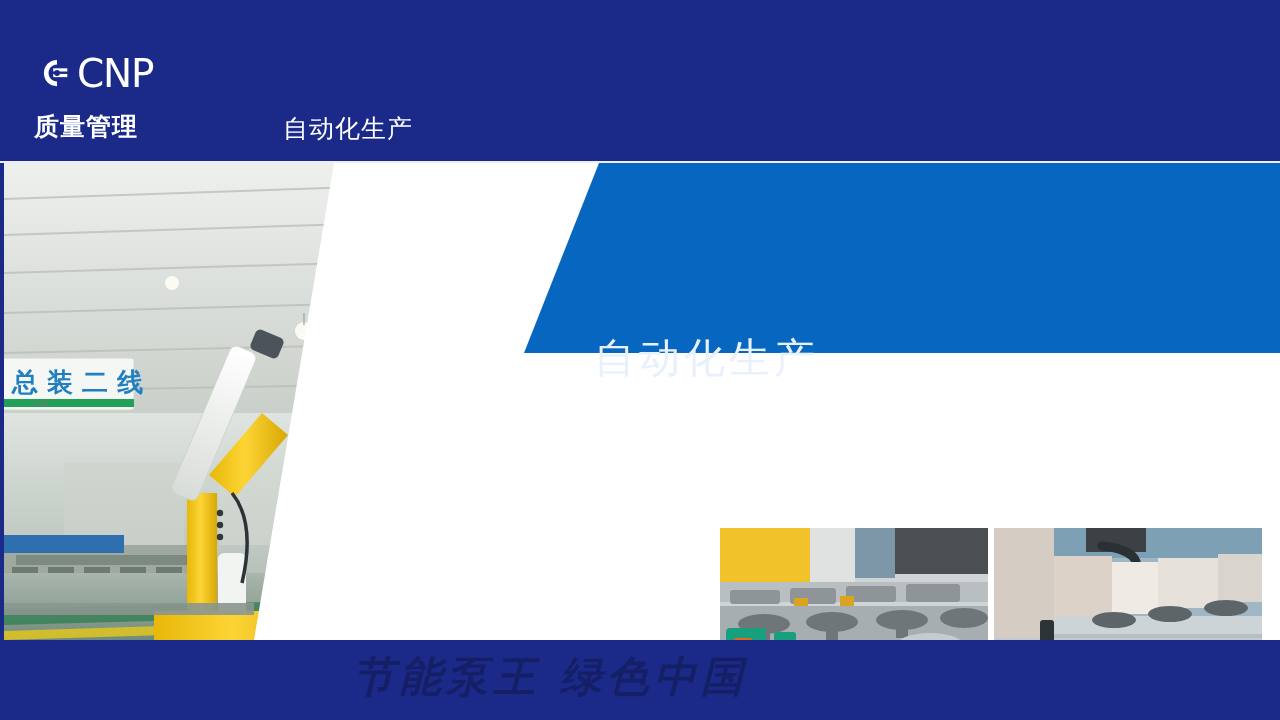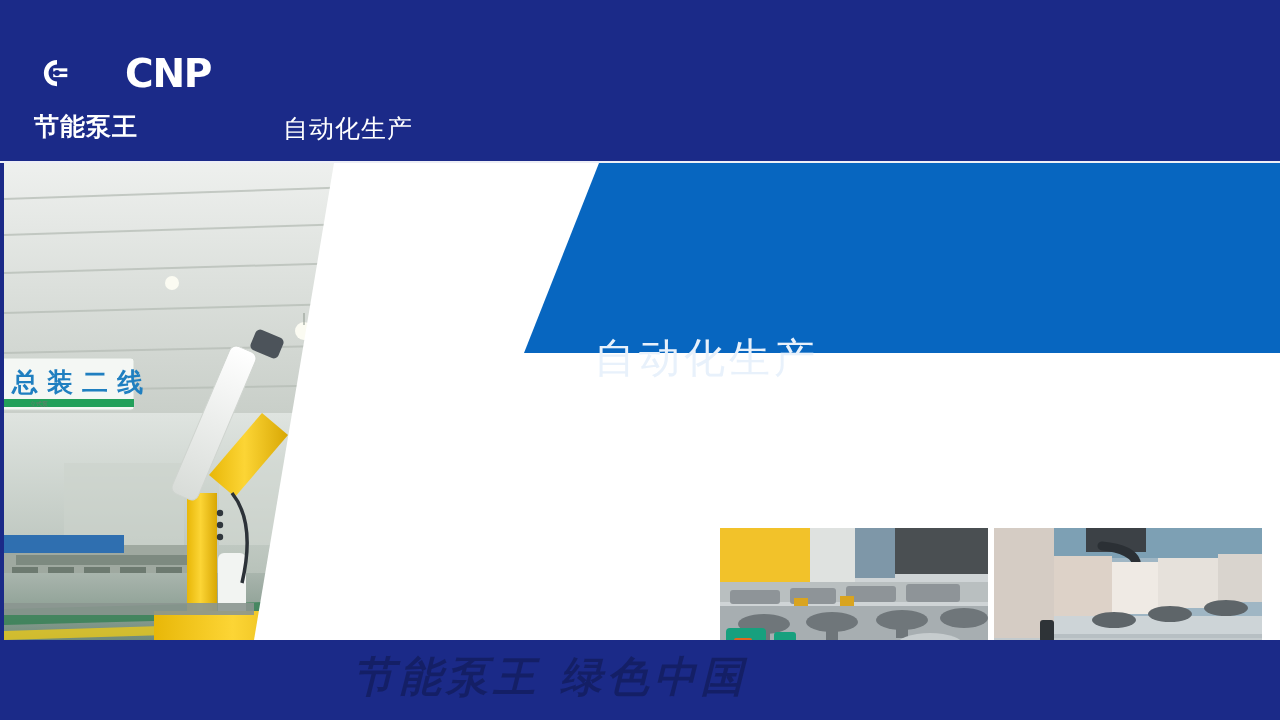--- a/index.html
+++ b/index.html
@@ -50,26 +50,25 @@
   }
   .logo-mark {
     width: 30px;
     height: 30px;
     margin-right: 5px;
     flex: 0 0 auto;
   }
   .logo-cnp {
     font-family: "DejaVu Sans", sans-serif;
     font-size: 39px;
-    font-weight: bold;
+    font-weight: normal;
     color: #ffffff;
     letter-spacing: -1.2px;
     line-height: 1;
     margin-right: 14px;
-    margin-left: 48px;
   }
   .logo-cn {
     font-size: 37px;
     font-weight: bold;
     color: #ffffff;
     letter-spacing: 1px;
     line-height: 1;
   }
 
   
@@ -253,21 +252,21 @@
         <svg viewBox="0 0 32 32" width="30" height="30" aria-hidden="true">
           <path d="M16 2 C8 2 2 8 2 16 C2 24 8 30 16 30 L16 25 C11 25 7 21 7 16 C7 11 11 7 16 7 Z" fill="#ffffff"></path>
           <rect x="12" y="11" width="15" height="3.4" fill="#ffffff"></rect>
           <rect x="12" y="17" width="15" height="3.4" fill="#ffffff"></rect>
           <circle cx="16" cy="16" r="3.1" fill="#1b2a88"></circle>
         </svg>
       </span>
       <span class="logo-cnp">CNP</span>
     </div>
 
-    <div class="section-label">节能泵王</div>
+    <div class="section-label">质量管理</div>
     <div class="nav-current">自动化生产</div>
 
 
     <div class="header-rule"></div>
   </div>
 
   <div class="stage">
 
     <div class="hero-photo">
       <svg width="820" height="477" viewBox="0 0 820 477" aria-hidden="true">

